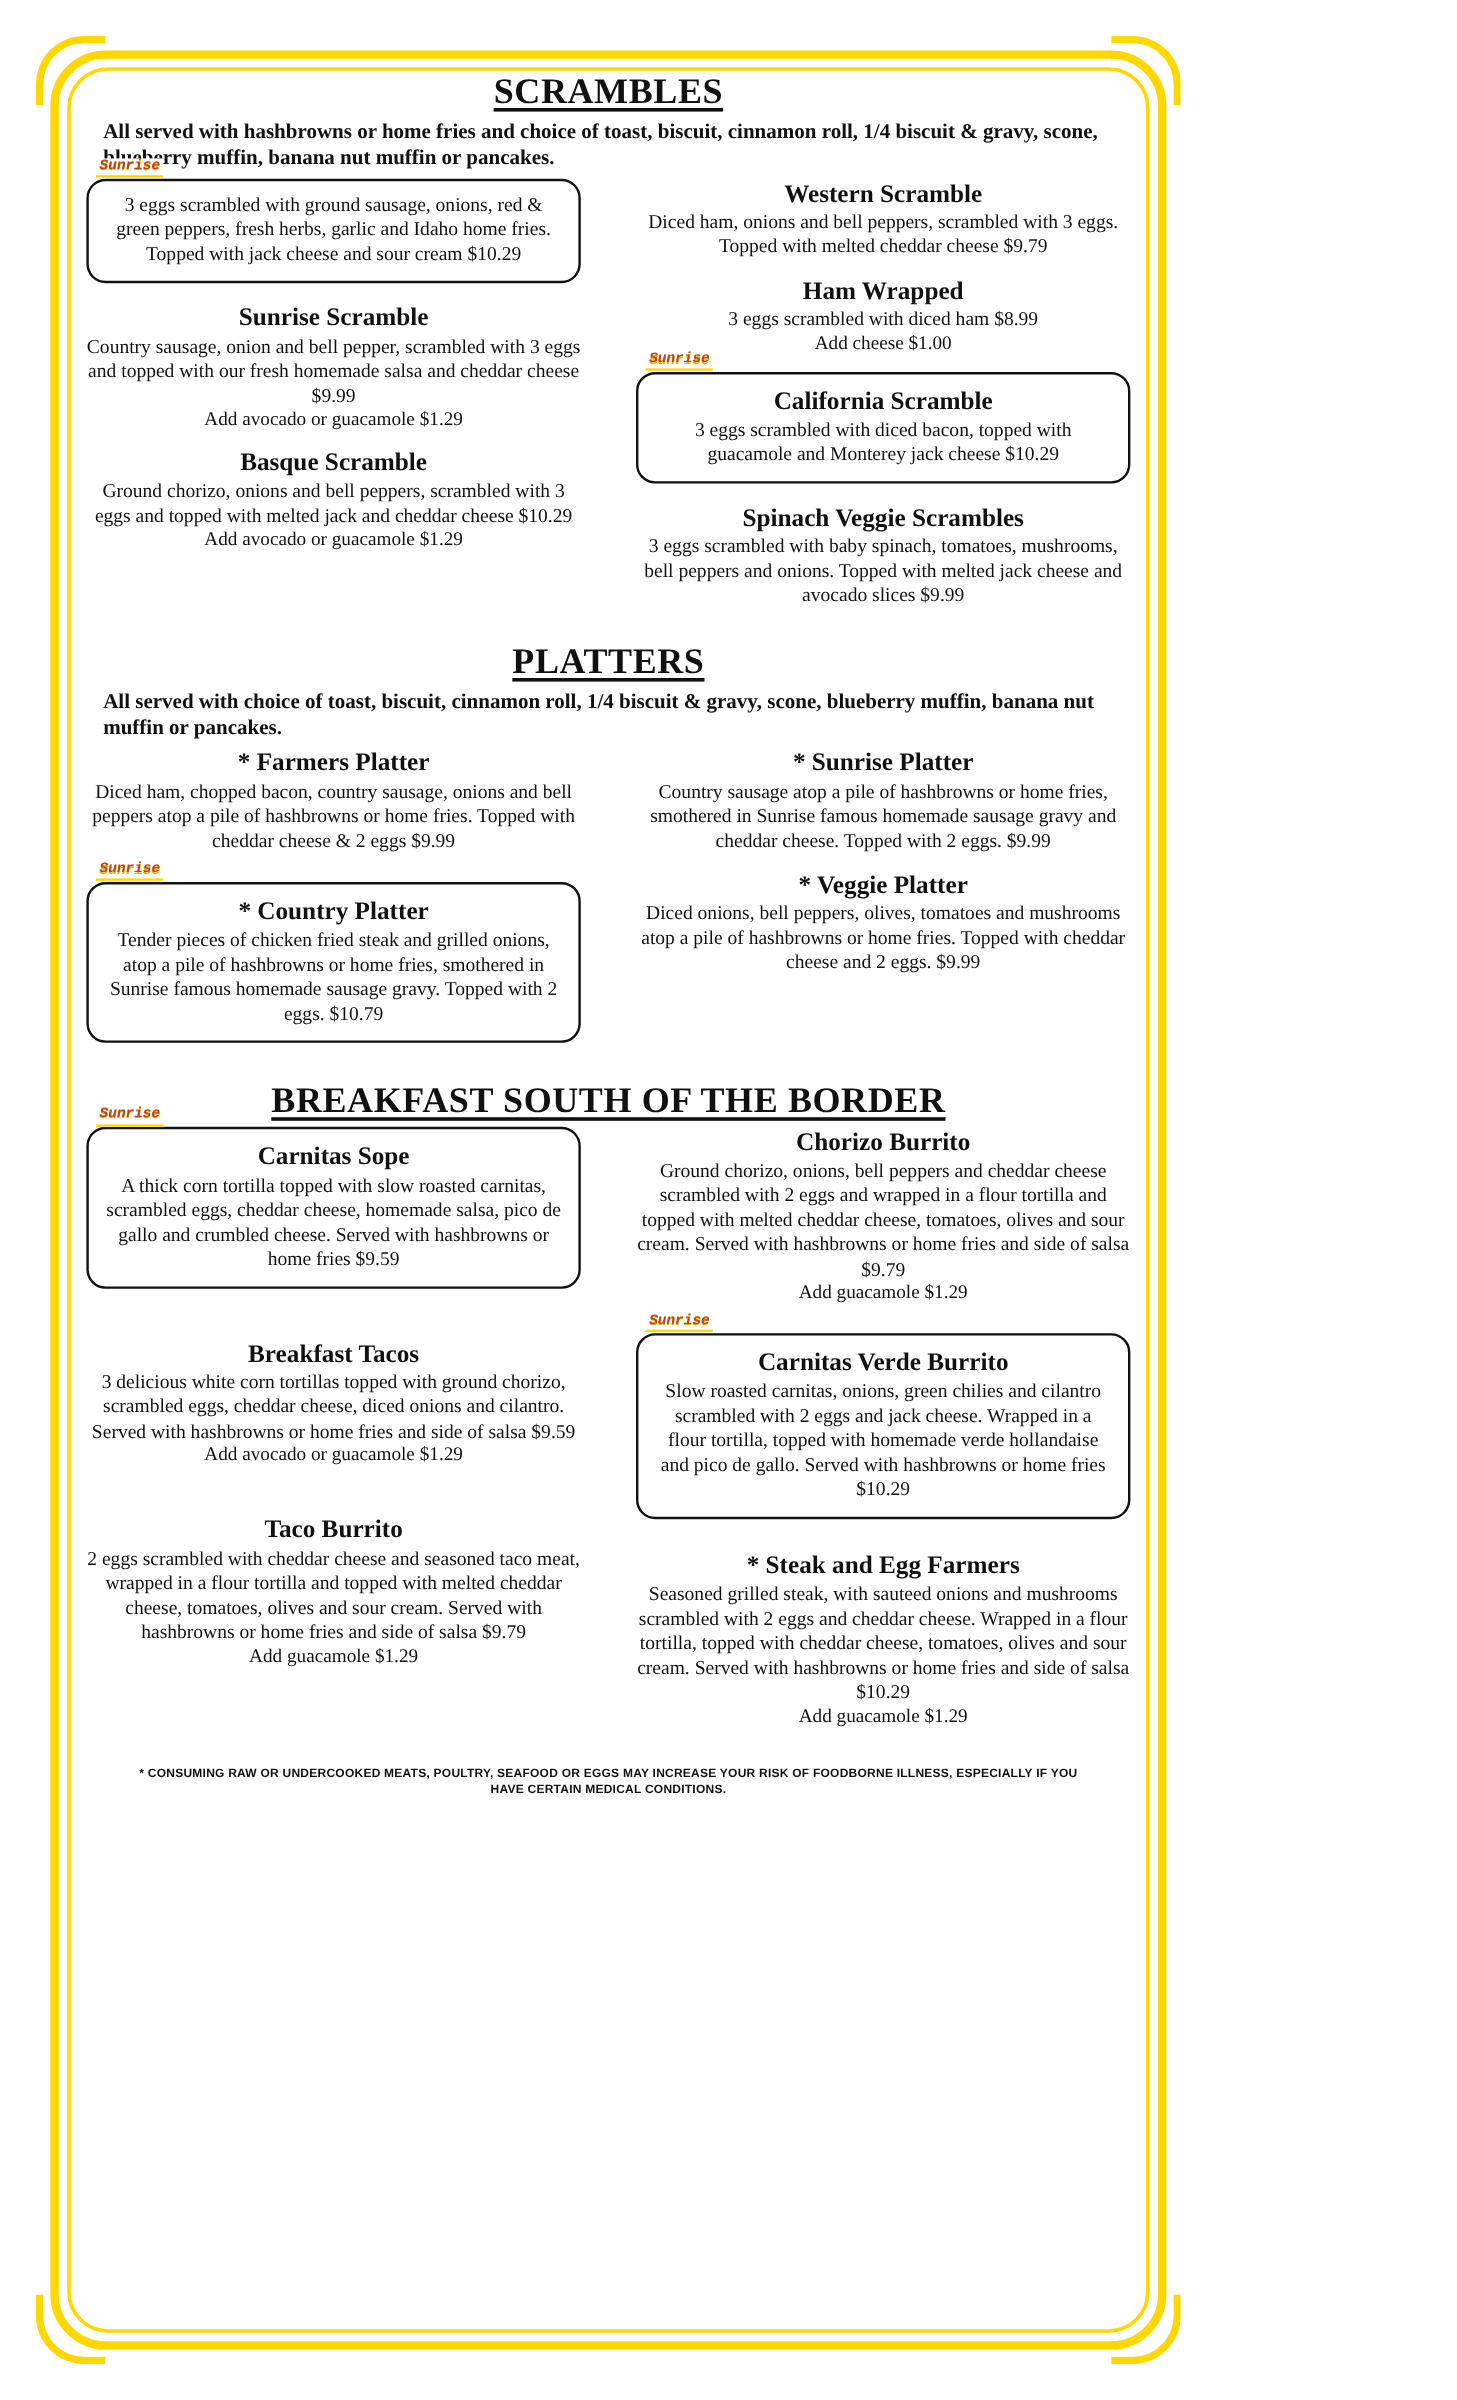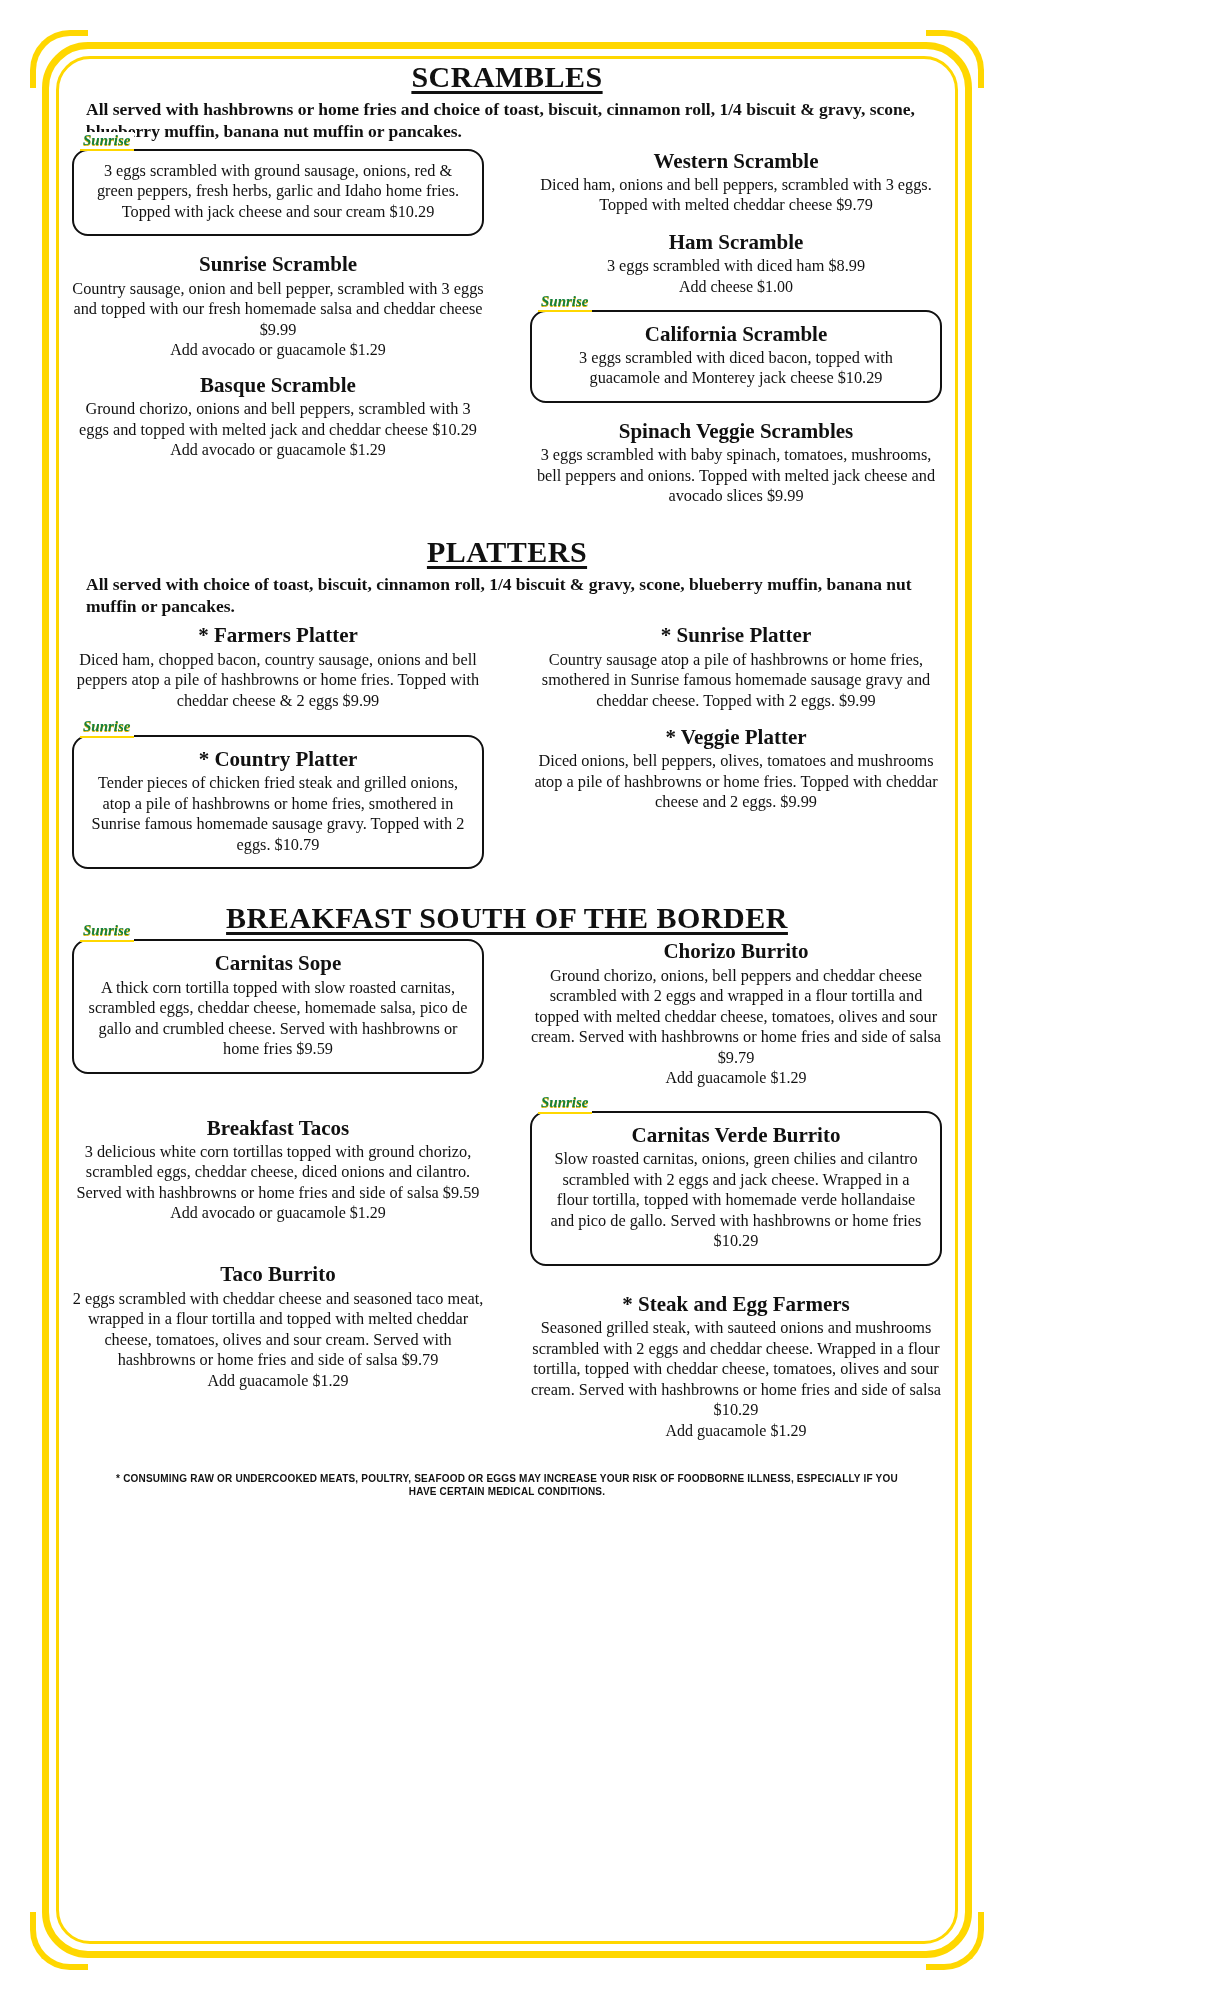--- a/index.html
+++ b/index.html
@@ -102,25 +102,25 @@
   .item.boxed {
     border: 2.5px solid #111;
     border-radius: 16px;
     padding: 10px 14px 12px 14px;
     margin-bottom: 16px;
   }
   .sunrise-tag {
     position: absolute;
     left: 6px;
     top: -19px;
-    font-family: Liberation Serif, serif;
+    font-family: Liberation Mono, monospace;
     font-style: italic;
     font-weight: bold;
-    font-size: 15px;
-    color: #15803d;
+    font-size: 12px;
+    color: #c2410c;
     text-shadow: 0 1px 0 #e0b400;
     border-bottom: 2.5px solid #FFD700;
     padding: 0 3px 1px 3px;
     background: #ffffff;
     line-height: 1.1;
     z-index: 3;
   }
 
   .section { margin-bottom: 10px; }
   .section.platters { margin-top: 14px; }
@@ -180,21 +180,21 @@
 
         </div>
         <div class="col">
 
           <div class="item">
             <div class="item-name">Western Scramble</div>
             <div class="item-desc">Diced ham, onions and bell peppers, scrambled with 3 eggs. Topped with melted cheddar cheese  $9.79</div>
           </div>
 
           <div class="item">
-            <div class="item-name">Ham Scramble</div>
+            <div class="item-name">Ham Wrapped</div>
             <div class="item-desc">3 eggs scrambled with diced ham  $8.99</div>
             <div class="item-add">Add cheese $1.00</div>
           </div>
 
           <div class="item boxed">
             <span class="sunrise-tag">Sunrise</span>
             <div class="item-name">California Scramble</div>
             <div class="item-desc">3 eggs scrambled with diced bacon, topped with guacamole and Monterey jack cheese  $10.29</div>
           </div>
 

